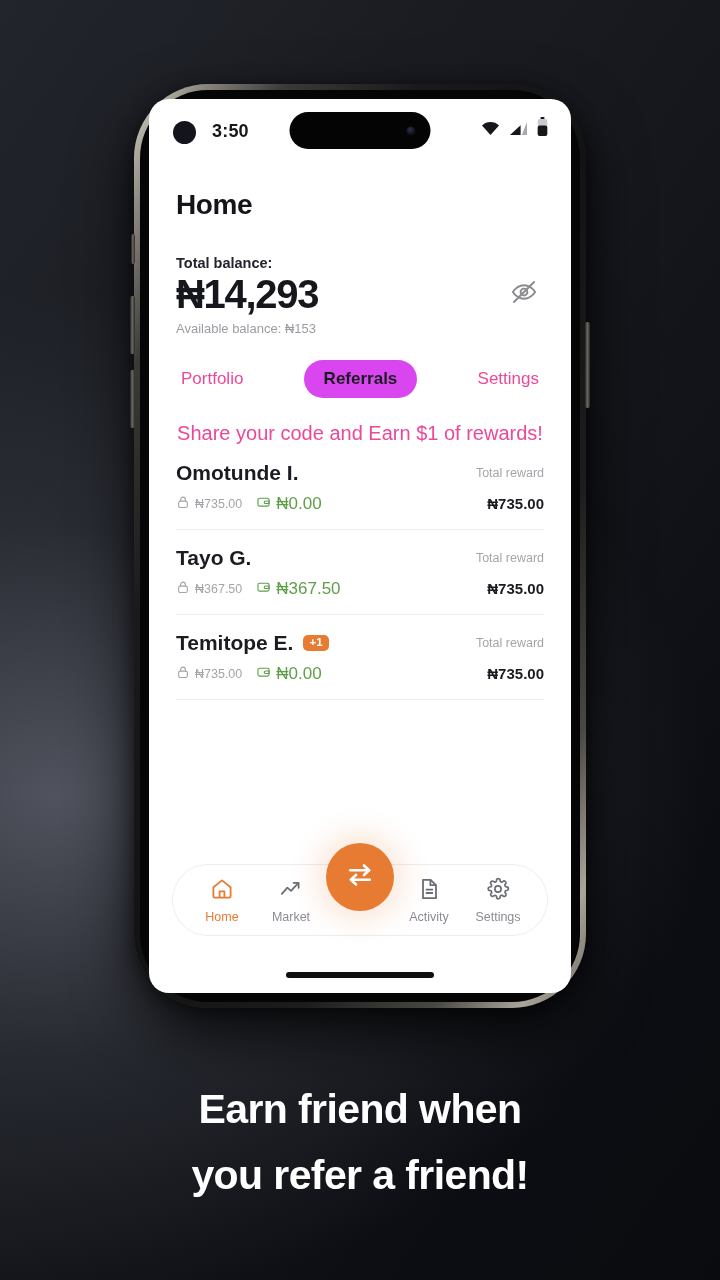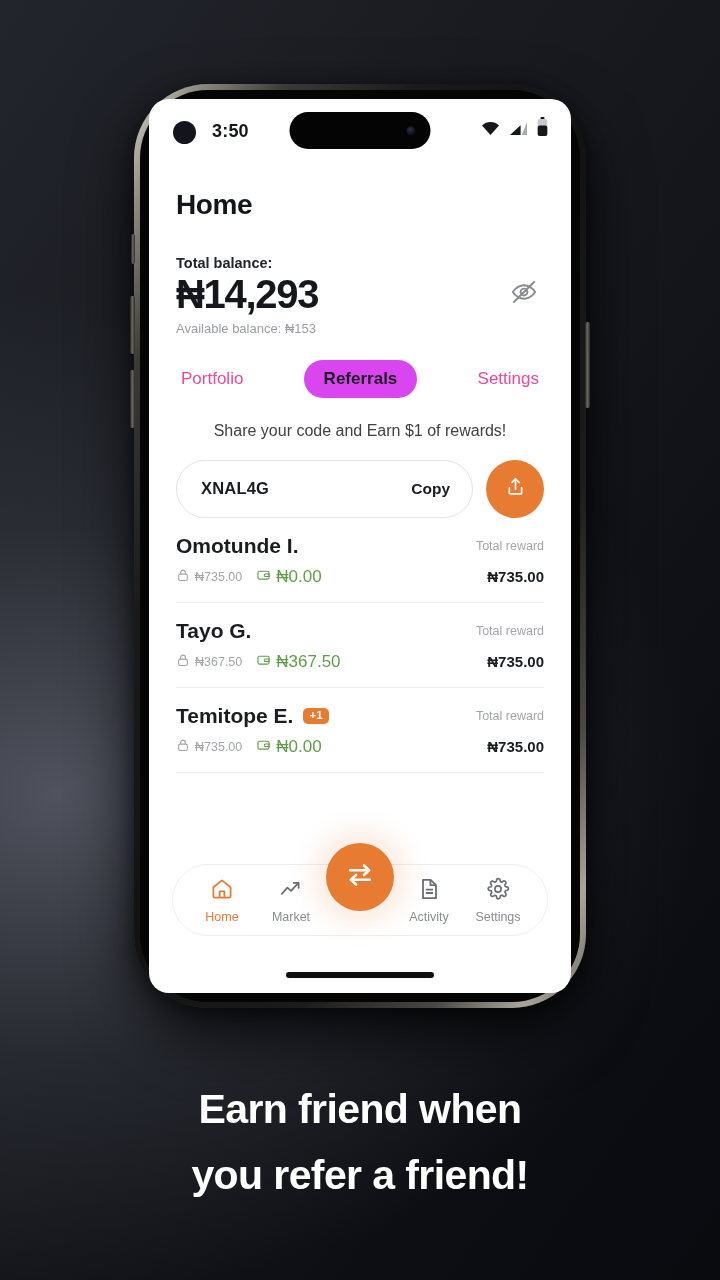--- a/index.html
+++ b/index.html
@@ -55,21 +55,21 @@
   .bal-amount { font-size:40px; font-weight:700; color:#16171c; letter-spacing:-1.3px; line-height:1.12; }
   .eye-btn { width:34px; height:34px; display:flex; align-items:center; justify-content:center; margin-right:3px; }
   .bal-avail { font-size:13px; color:#9b9ca1; margin-top:4px; }
   .bal-avail b { font-weight:400; color:#9b9ca1; }
 
   
   .tabs { display:flex; align-items:center; justify-content:space-between; margin-top:24px; padding:0 3px; }
   .tab { font-size:17px; color:#ec4899; padding:9px 2px; }
   .tab.active { font-weight:700; color:#1b1c21; background:#d946ef; border-radius:22px; padding:9px 20px; }
 
-  .promo { text-align:center; font-size:16px; color:#404040; margin-top:24px; }
+  .promo { text-align:center; font-size:20px; color:#ec4899; margin-top:24px; }
 
   
   .code-row { display:flex; align-items:center; gap:13px; margin-top:20px; }
   .code-box {
     flex:1; height:58px; border:1.4px solid #e3e3e5; border-radius:30px;
     display:flex; align-items:center; justify-content:space-between; padding:0 22px 0 24px;
   }
   .code-val { font-size:16.5px; font-weight:700; color:#1b1c21; letter-spacing:.2px; }
   .code-copy { font-size:15.5px; font-weight:700; color:#1b1c21; }
   .share-btn {
@@ -185,35 +185,20 @@
       </div>
 
       <div class="tabs">
         <div class="tab">Portfolio</div>
         <div class="tab active">Referrals</div>
         <div class="tab">Settings</div>
       </div>
 
       <div class="promo">Share your code and Earn $1 of rewards!</div>
 
-      <div class="code-row">
-        <div class="code-box">
-          <span class="code-val">XNAL4G</span>
-          <span class="code-copy">Copy</span>
-        </div>
-        <div class="share-btn">
-          <span>
-            <svg width="21" height="21" viewBox="0 0 24 24" fill="none" stroke="#fff" stroke-width="1.9" stroke-linecap="round" stroke-linejoin="round">
-              <path d="M12 15V3.5"></path>
-                <path d="M8 7.2 12 3.2 16 7.2"></path>
-              <path d="M5 13.5v5.8a1.2 1.2 0 0 0 1.2 1.2h11.6a1.2 1.2 0 0 0 1.2-1.2v-5.8"></path>
-            </svg>
-          </span>
-        </div>
-      </div>
 
 
       <div class="ref-row">
         <div class="ref-top">
           <div class="ref-name-wrap">
             <span class="ref-name">Omotunde I.</span>
           </div>
           <span class="ref-tr-label">Total reward</span>
         </div>
         <div class="ref-bot">

